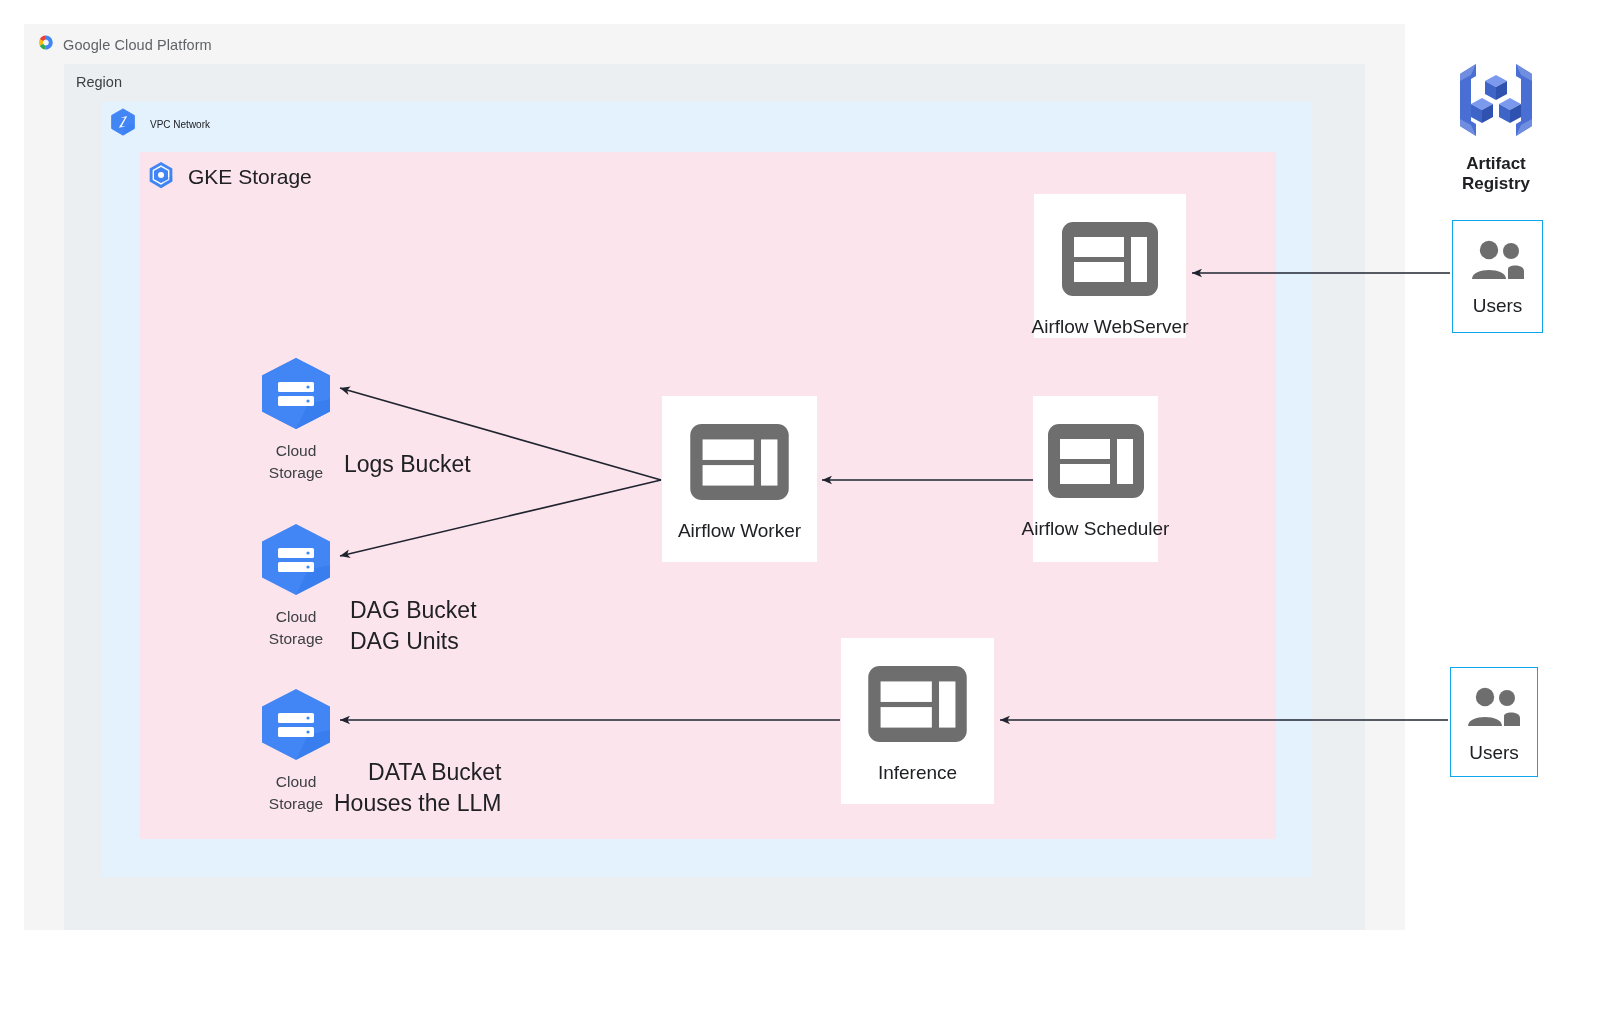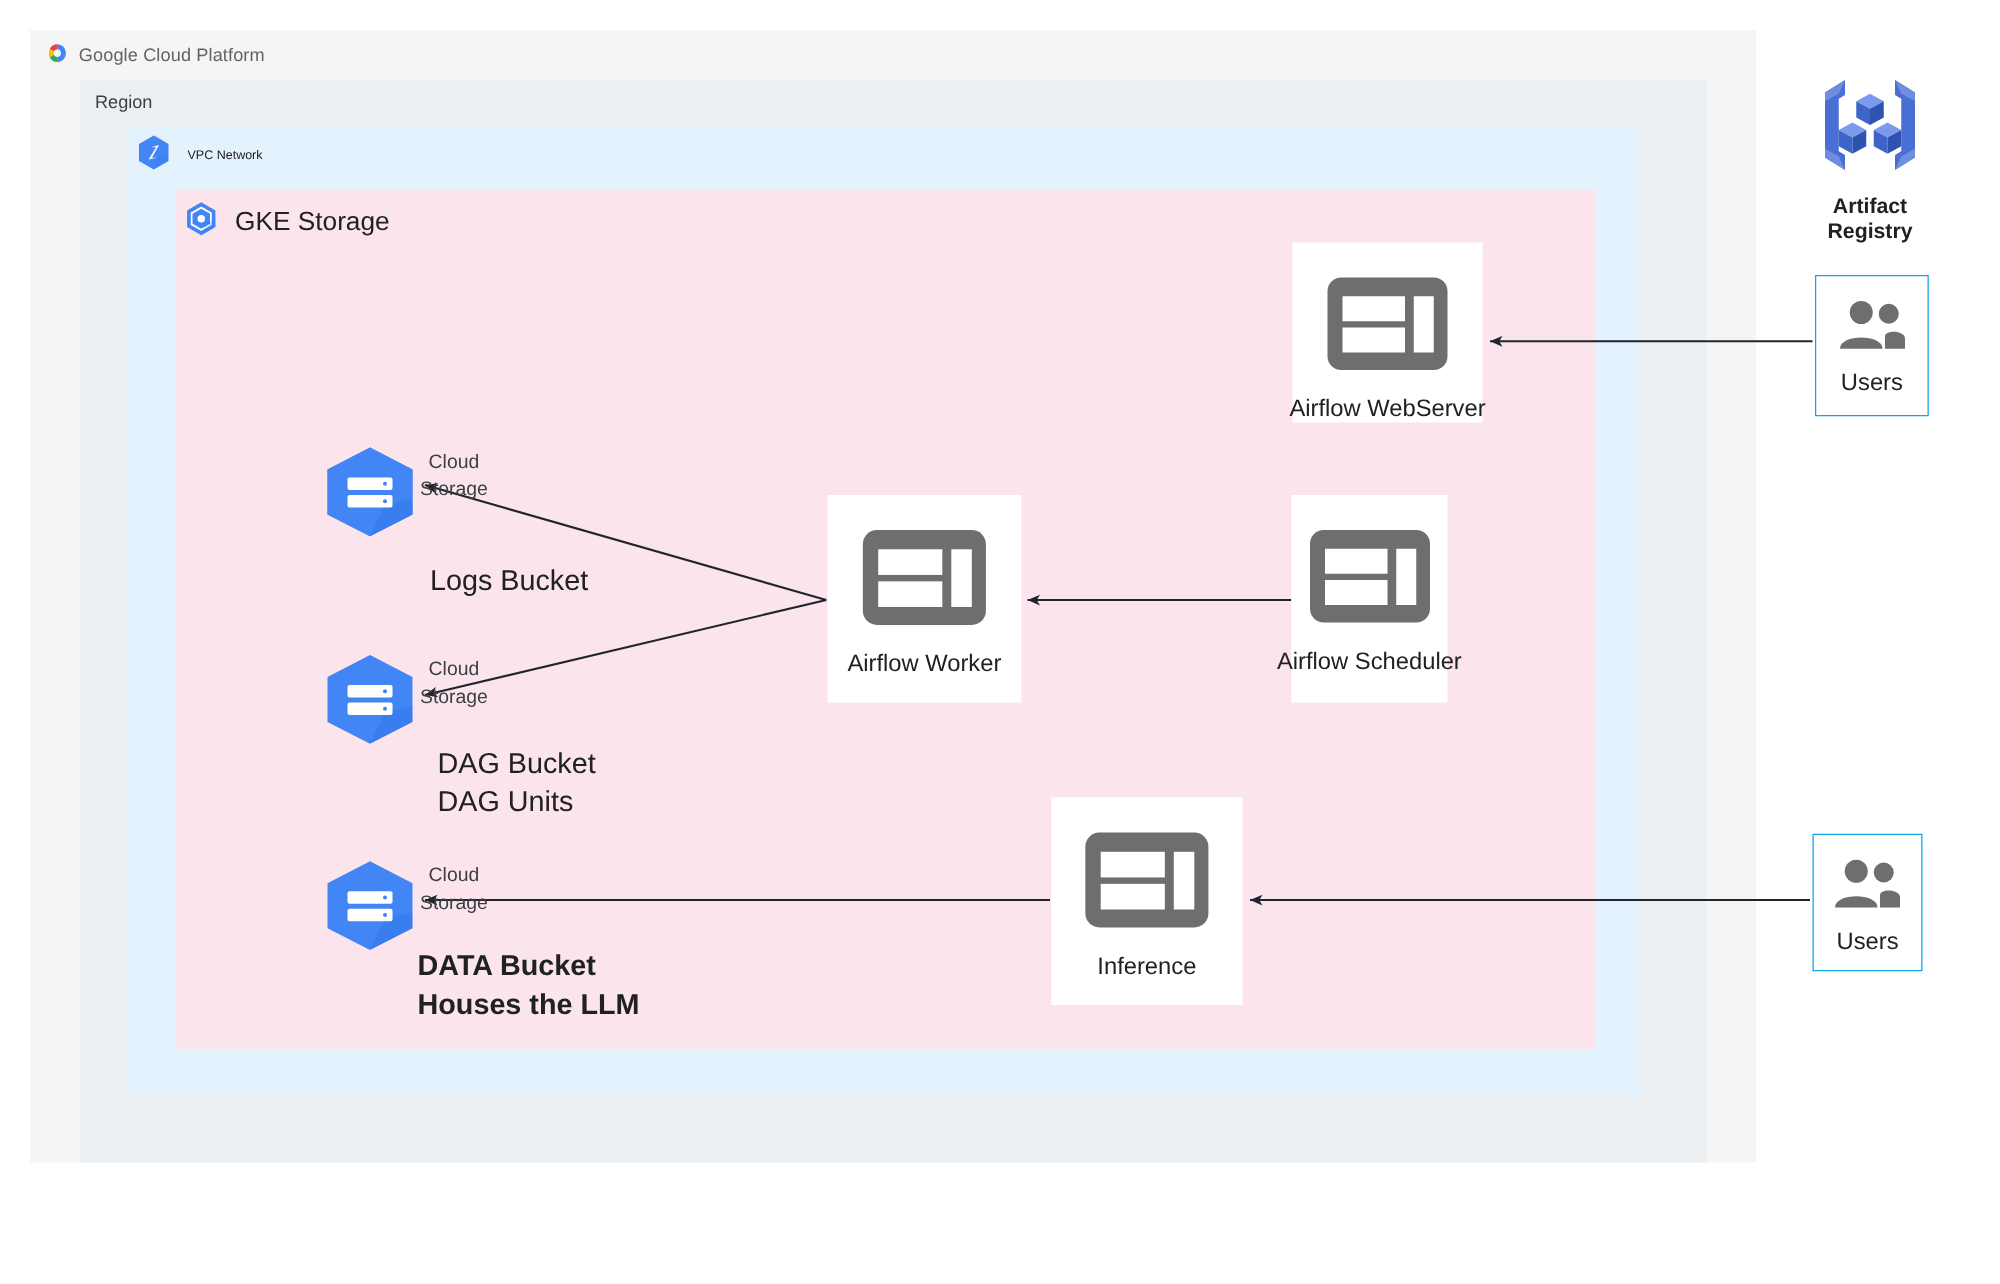--- a/index.html
+++ b/index.html
@@ -103,21 +103,22 @@
   .node-card.users-card {
     border: 1px solid #0ea5e9;
   }
   .node-card.users-card .card-icon { margin-top: 18px; }
   .node-card.users-card .card-label { font-size: 19px; margin-top: 8px; }
 
   
   .storage-node {
     position: absolute;
     display: flex;
-    flex-direction: row;
+    flex-direction: column;
+    align-items: center;
   }
   .storage-node .st-label {
     font-size: 15.5px;
     color: #3c4043;
     line-height: 1.45;
     text-align: center;
     margin-top: 4px;
   }
   .side-note {
     position: absolute;
@@ -335,21 +336,21 @@
         <polygon points="40,74 74,56.5 74,44 52,49" fill="#1a64d8" opacity="0.2"></polygon>
         <rect x="22" y="27" width="36" height="10" rx="1.6" fill="#ffffff"></rect>
         <rect x="22" y="41" width="36" height="10" rx="1.6" fill="#ffffff"></rect>
         <circle cx="52" cy="32" r="1.6" fill="#4285f4"></circle>
         <circle cx="52" cy="46" r="1.6" fill="#4285f4"></circle>
       </svg>
     </span>
     <span class="st-label">Cloud
 Storage</span>
   </div>
-  <div class="side-note" style="left:334px; top:757px; text-align:left;font-weight:bold;">DATA Bucket
+  <div class="side-note" style="left:334px; top:757px; text-align:right;">DATA Bucket
 Houses the LLM</div>
 
   <div id="artifact-registry">
     <span>
       <svg width="92" height="84" viewBox="0 0 92 84">
 
         <path d="M26 6 L10 16 L10 68 L26 78 L26 66 L21 63 L21 21 L26 18 Z" fill="#4a6fd4"></path>
         <path d="M26 6 L10 16 L10 23 L21 17 Z" fill="#6f8ee0"></path>
         <path d="M26 78 L10 68 L10 61 L21 67 Z" fill="#6f8ee0"></path>
 

